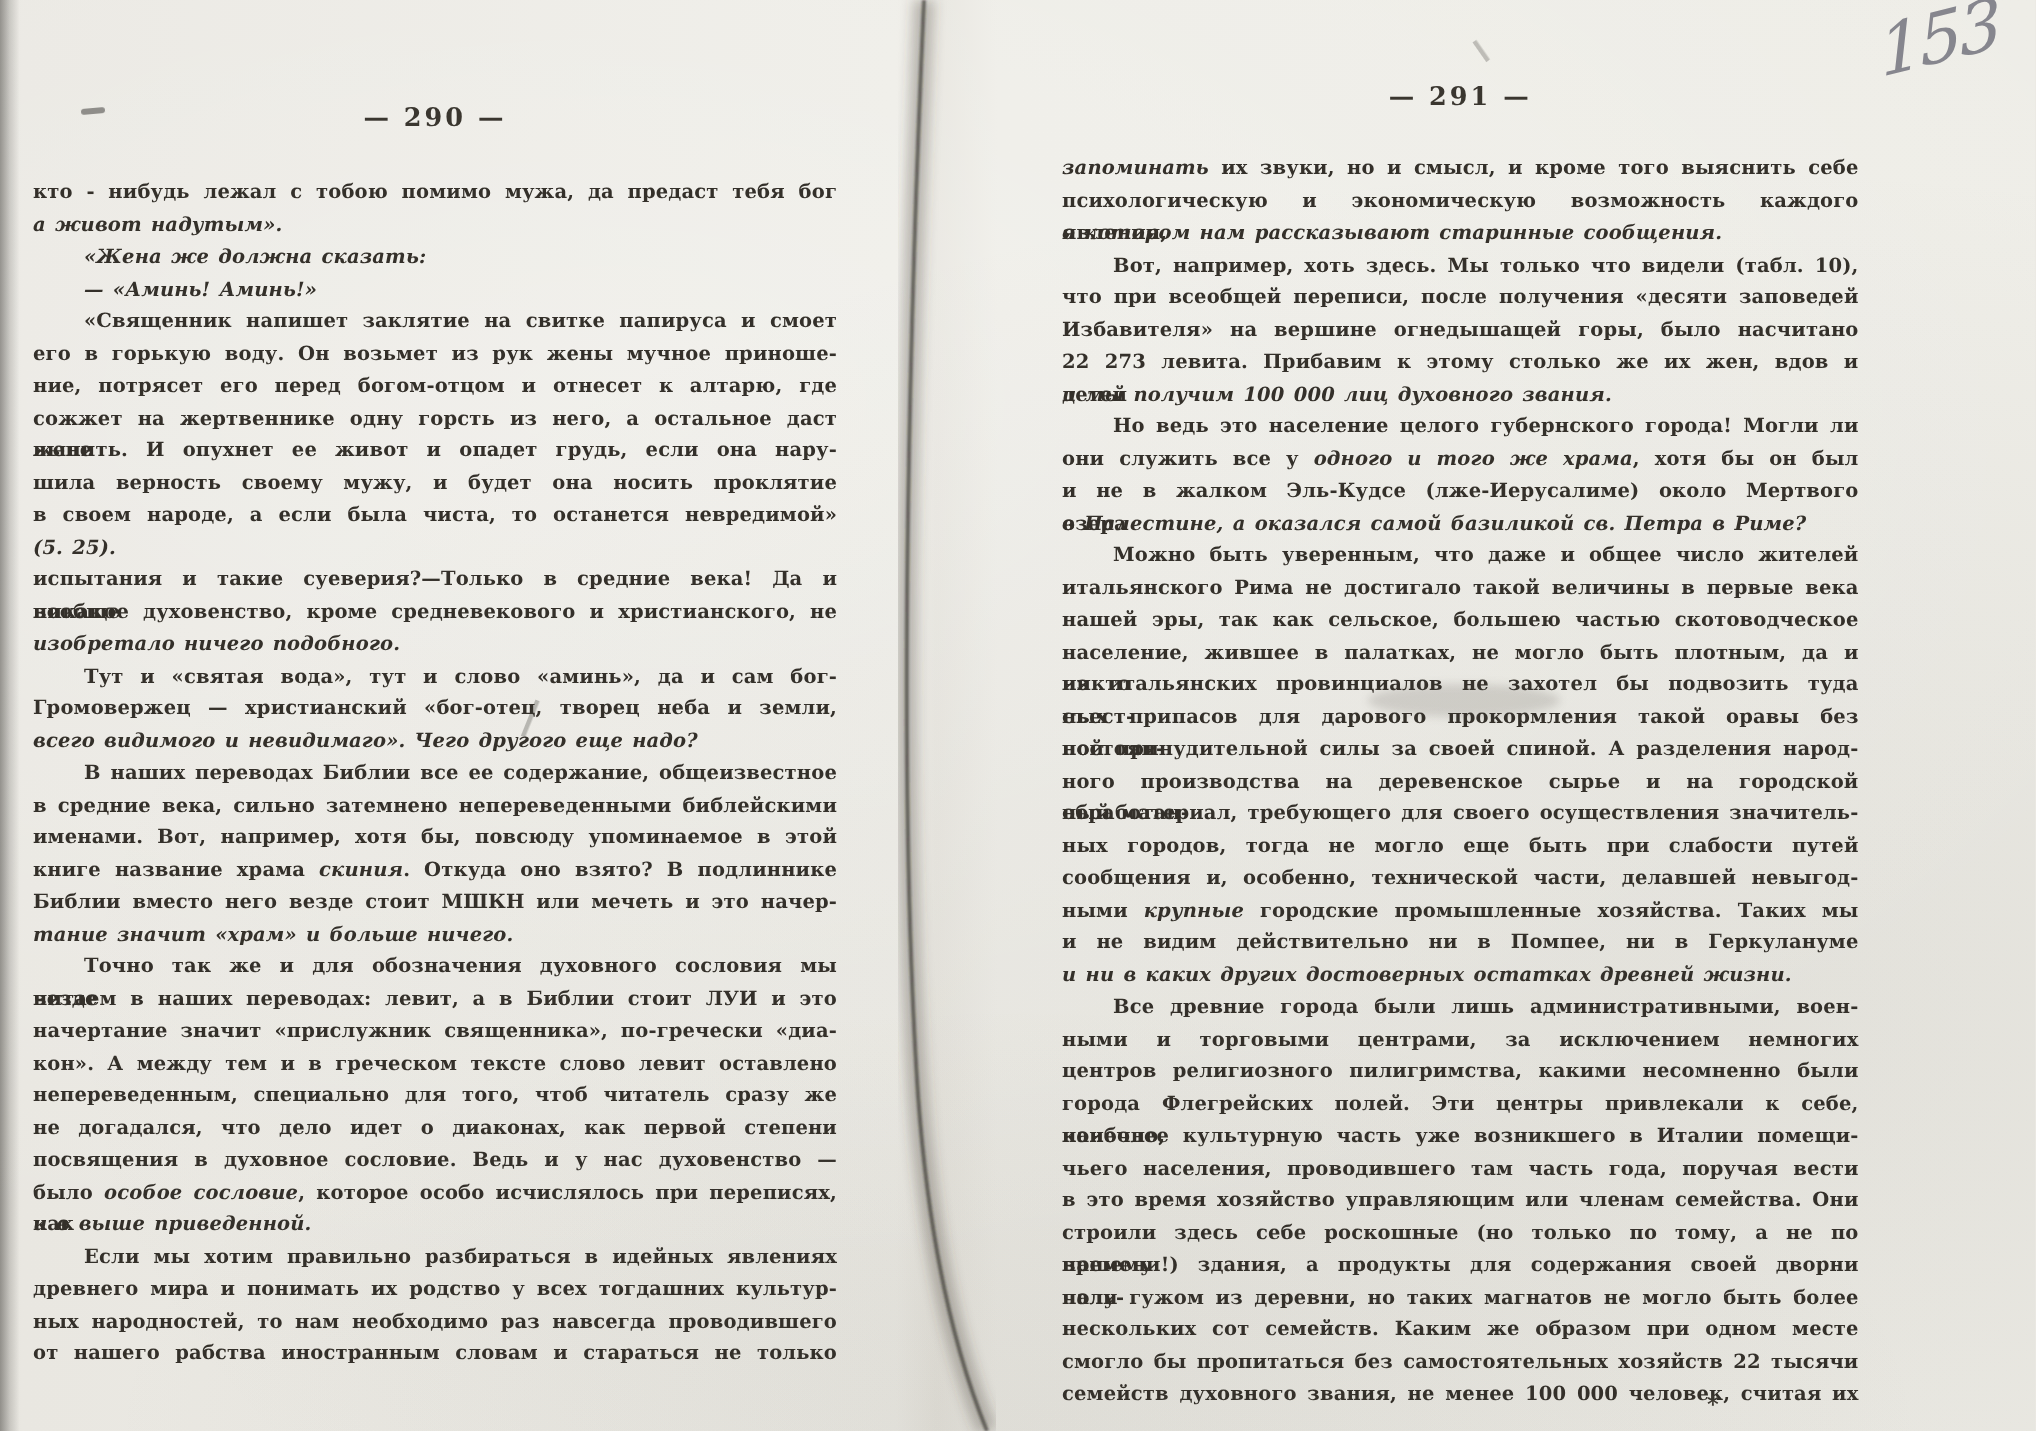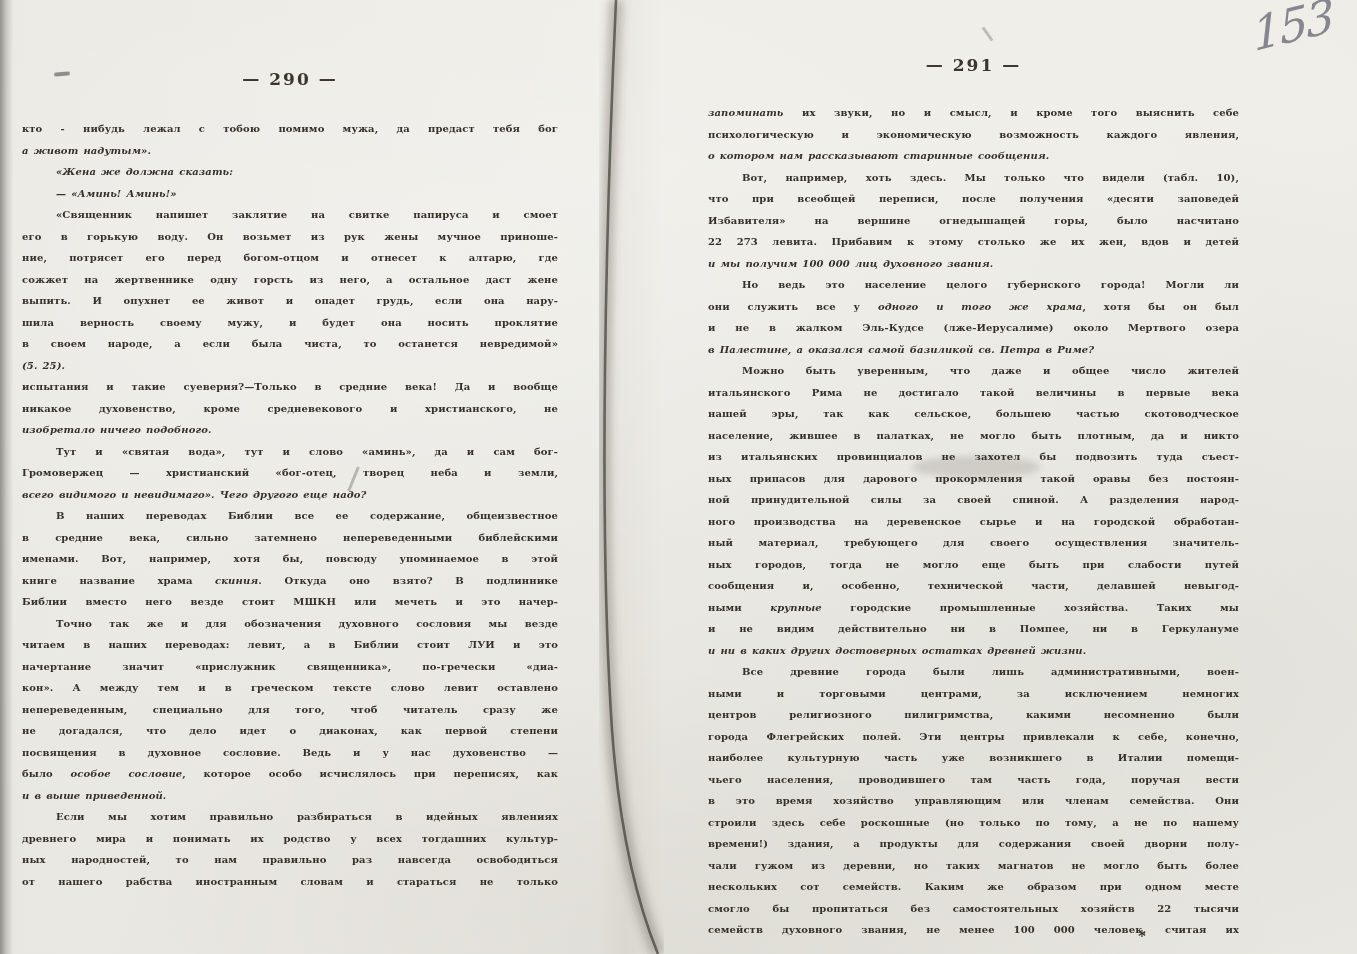--- a/index.html
+++ b/index.html
@@ -24,21 +24,21 @@
   .page{position:absolute;}
   .page-l{left:22px;top:68px;width:536px;}
   .page-r{left:688px;top:54px;width:531px;margin-left:20px;}
   .pghead{
     text-align:center;font-size:17px;line-height:22px;font-weight:bold;
     color:#3a362f;letter-spacing:2px;
   }
   .page-l .content{margin-top:28px;}
   .page-r .content{margin-top:26px;}
   .content{
-    font-size:10px;line-height:21.5px;font-weight:bold;
+    font-size:13px;line-height:21.5px;font-weight:bold;
     color:#34302a;letter-spacing:.1px;word-spacing:1.5px;
   }
   .line{height:21.5px;text-align:justify;text-align-last:justify;}
   .line.last{text-align-last:left;font-style:italic;}
   .line.ind{text-indent:34px;}
   .it{font-style:italic;font-weight:bold;}
   .handwritten{
     position:absolute;left:1252px;top:2px;
     font-style:italic;font-weight:normal;font-size:46px;line-height:46px;
     color:#6d6d78;transform:rotate(-14deg) skewX(-10deg);opacity:.8;
@@ -92,32 +92,33 @@
         <div class="line"><span>никакое духовенство, кроме средневекового и христианского, не</span></div>
         <div class="line last"><span>изобретало ничего подобного.</span></div>
         <div class="line ind"><span>Тут и «святая вода», тут и слово «аминь», да и сам бог-</span></div>
         <div class="line"><span>Громовержец — христианский «бог-отец, творец неба и земли,</span></div>
         <div class="line last"><span>всего видимого и невидимаго». Чего другого еще надо?</span></div>
         <div class="line ind"><span>В наших переводах Библии все ее содержание, общеизвестное</span></div>
         <div class="line"><span>в средние века, сильно затемнено непереведенными библейскими</span></div>
         <div class="line"><span>именами. Вот, например, хотя бы, повсюду упоминаемое в этой</span></div>
         <div class="line"><span>книге название храма </span><span class="it">скиния</span><span>. Откуда оно взято? В подлиннике</span></div>
         <div class="line"><span>Библии вместо него везде стоит МШКН или мечеть и это начер-</span></div>
+        <div class="line last"><span>тание значит «храм» и больше ничего.</span></div>
         <div class="line ind"><span>Точно так же и для обозначения духовного сословия мы везде</span></div>
         <div class="line"><span>читаем в наших переводах: левит, а в Библии стоит ЛУИ и это</span></div>
         <div class="line"><span>начертание значит «прислужник священника», по-гречески «диа-</span></div>
         <div class="line"><span>кон». А между тем и в греческом тексте слово левит оставлено</span></div>
         <div class="line"><span>непереведенным, специально для того, чтоб читатель сразу же</span></div>
         <div class="line"><span>не догадался, что дело идет о диаконах, как первой степени</span></div>
         <div class="line"><span>посвящения в духовное сословие. Ведь и у нас духовенство —</span></div>
         <div class="line"><span>было </span><span class="it">особое сословие</span><span>, которое особо исчислялось при переписях, как</span></div>
         <div class="line last"><span>и в выше приведенной.</span></div>
         <div class="line ind"><span>Если мы хотим правильно разбираться в идейных явлениях</span></div>
         <div class="line"><span>древнего мира и понимать их родство у всех тогдашних культур-</span></div>
-        <div class="line"><span>ных народностей, то нам правильно раз навсегда освободиться</span></div>
+        <div class="line"><span>ных народностей, то нам необходимо раз навсегда проводившего</span></div>
         <div class="line"><span>от нашего рабства иностранным словам и стараться не только</span></div>
       </div>
   </div>
 
   <div class="page page-r">
     <div class="pghead">— 291 —</div>
     <div class="content">
         <div class="line"><span></span><span class="it">запоминать</span><span> их звуки, но и смысл, и кроме того выяснить себе</span></div>
         <div class="line"><span>психологическую и экономическую возможность каждого явления,</span></div>
         <div class="line last"><span>о котором нам рассказывают старинные сообщения.</span></div>

